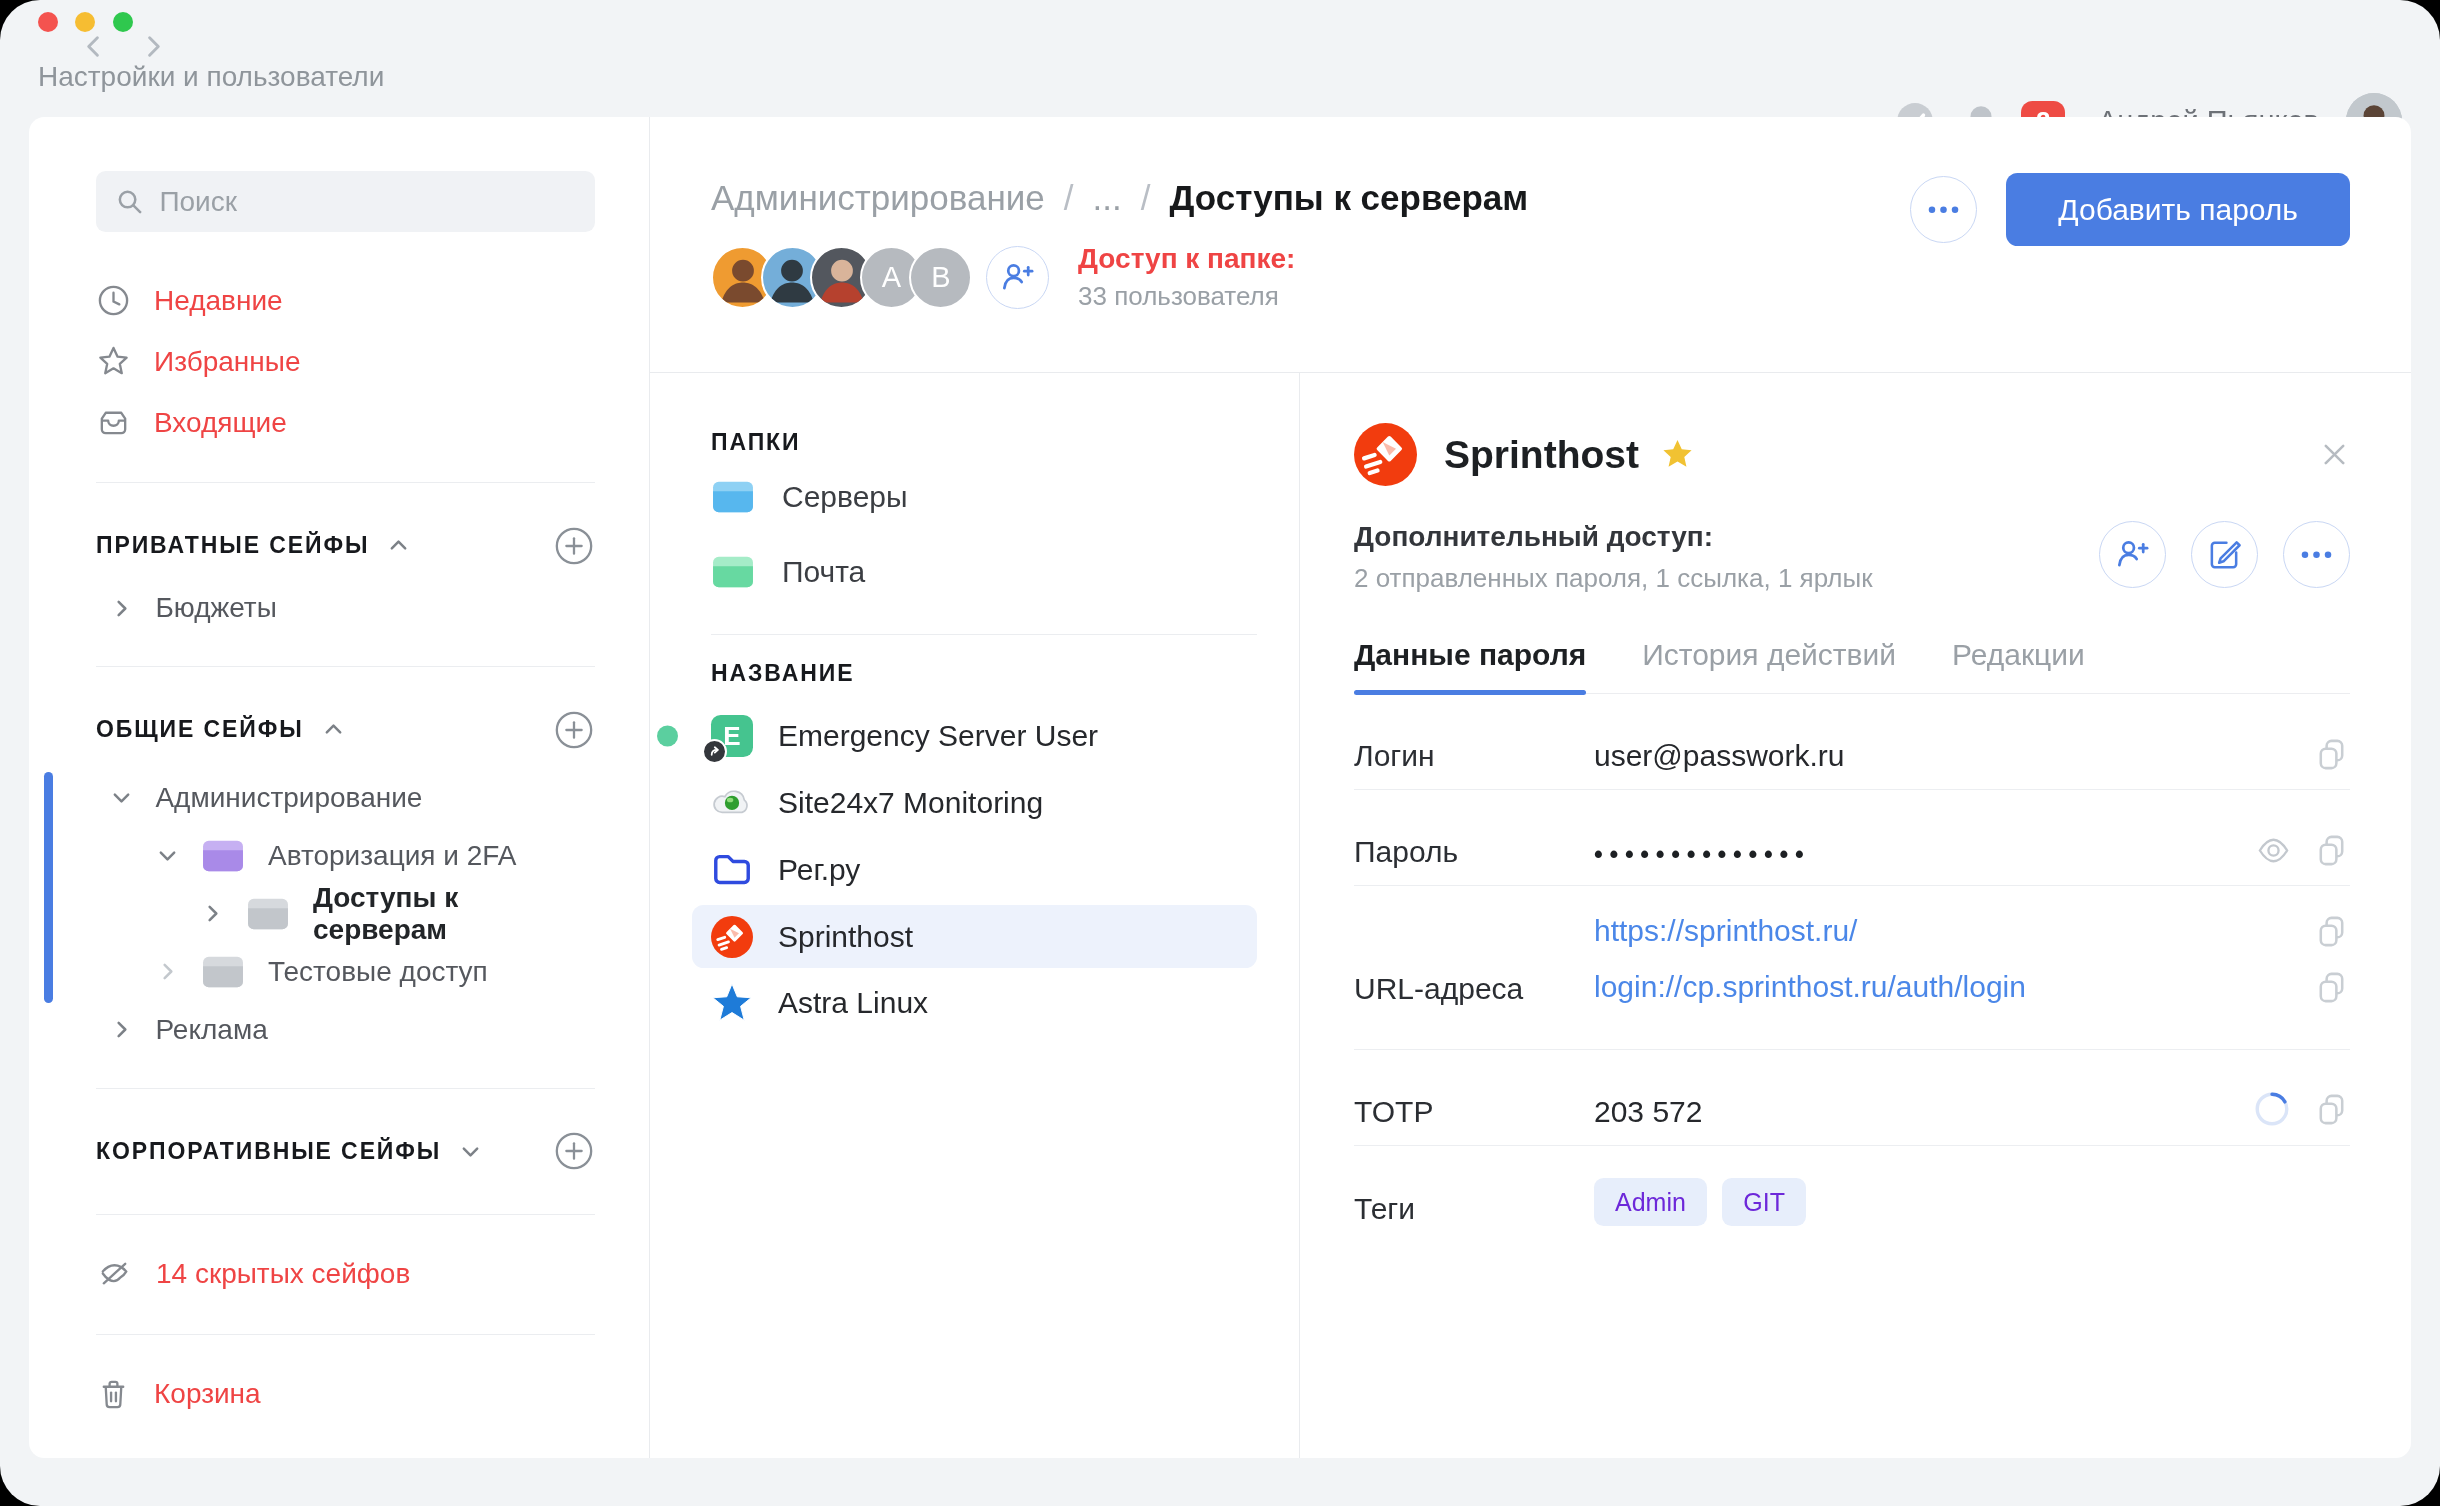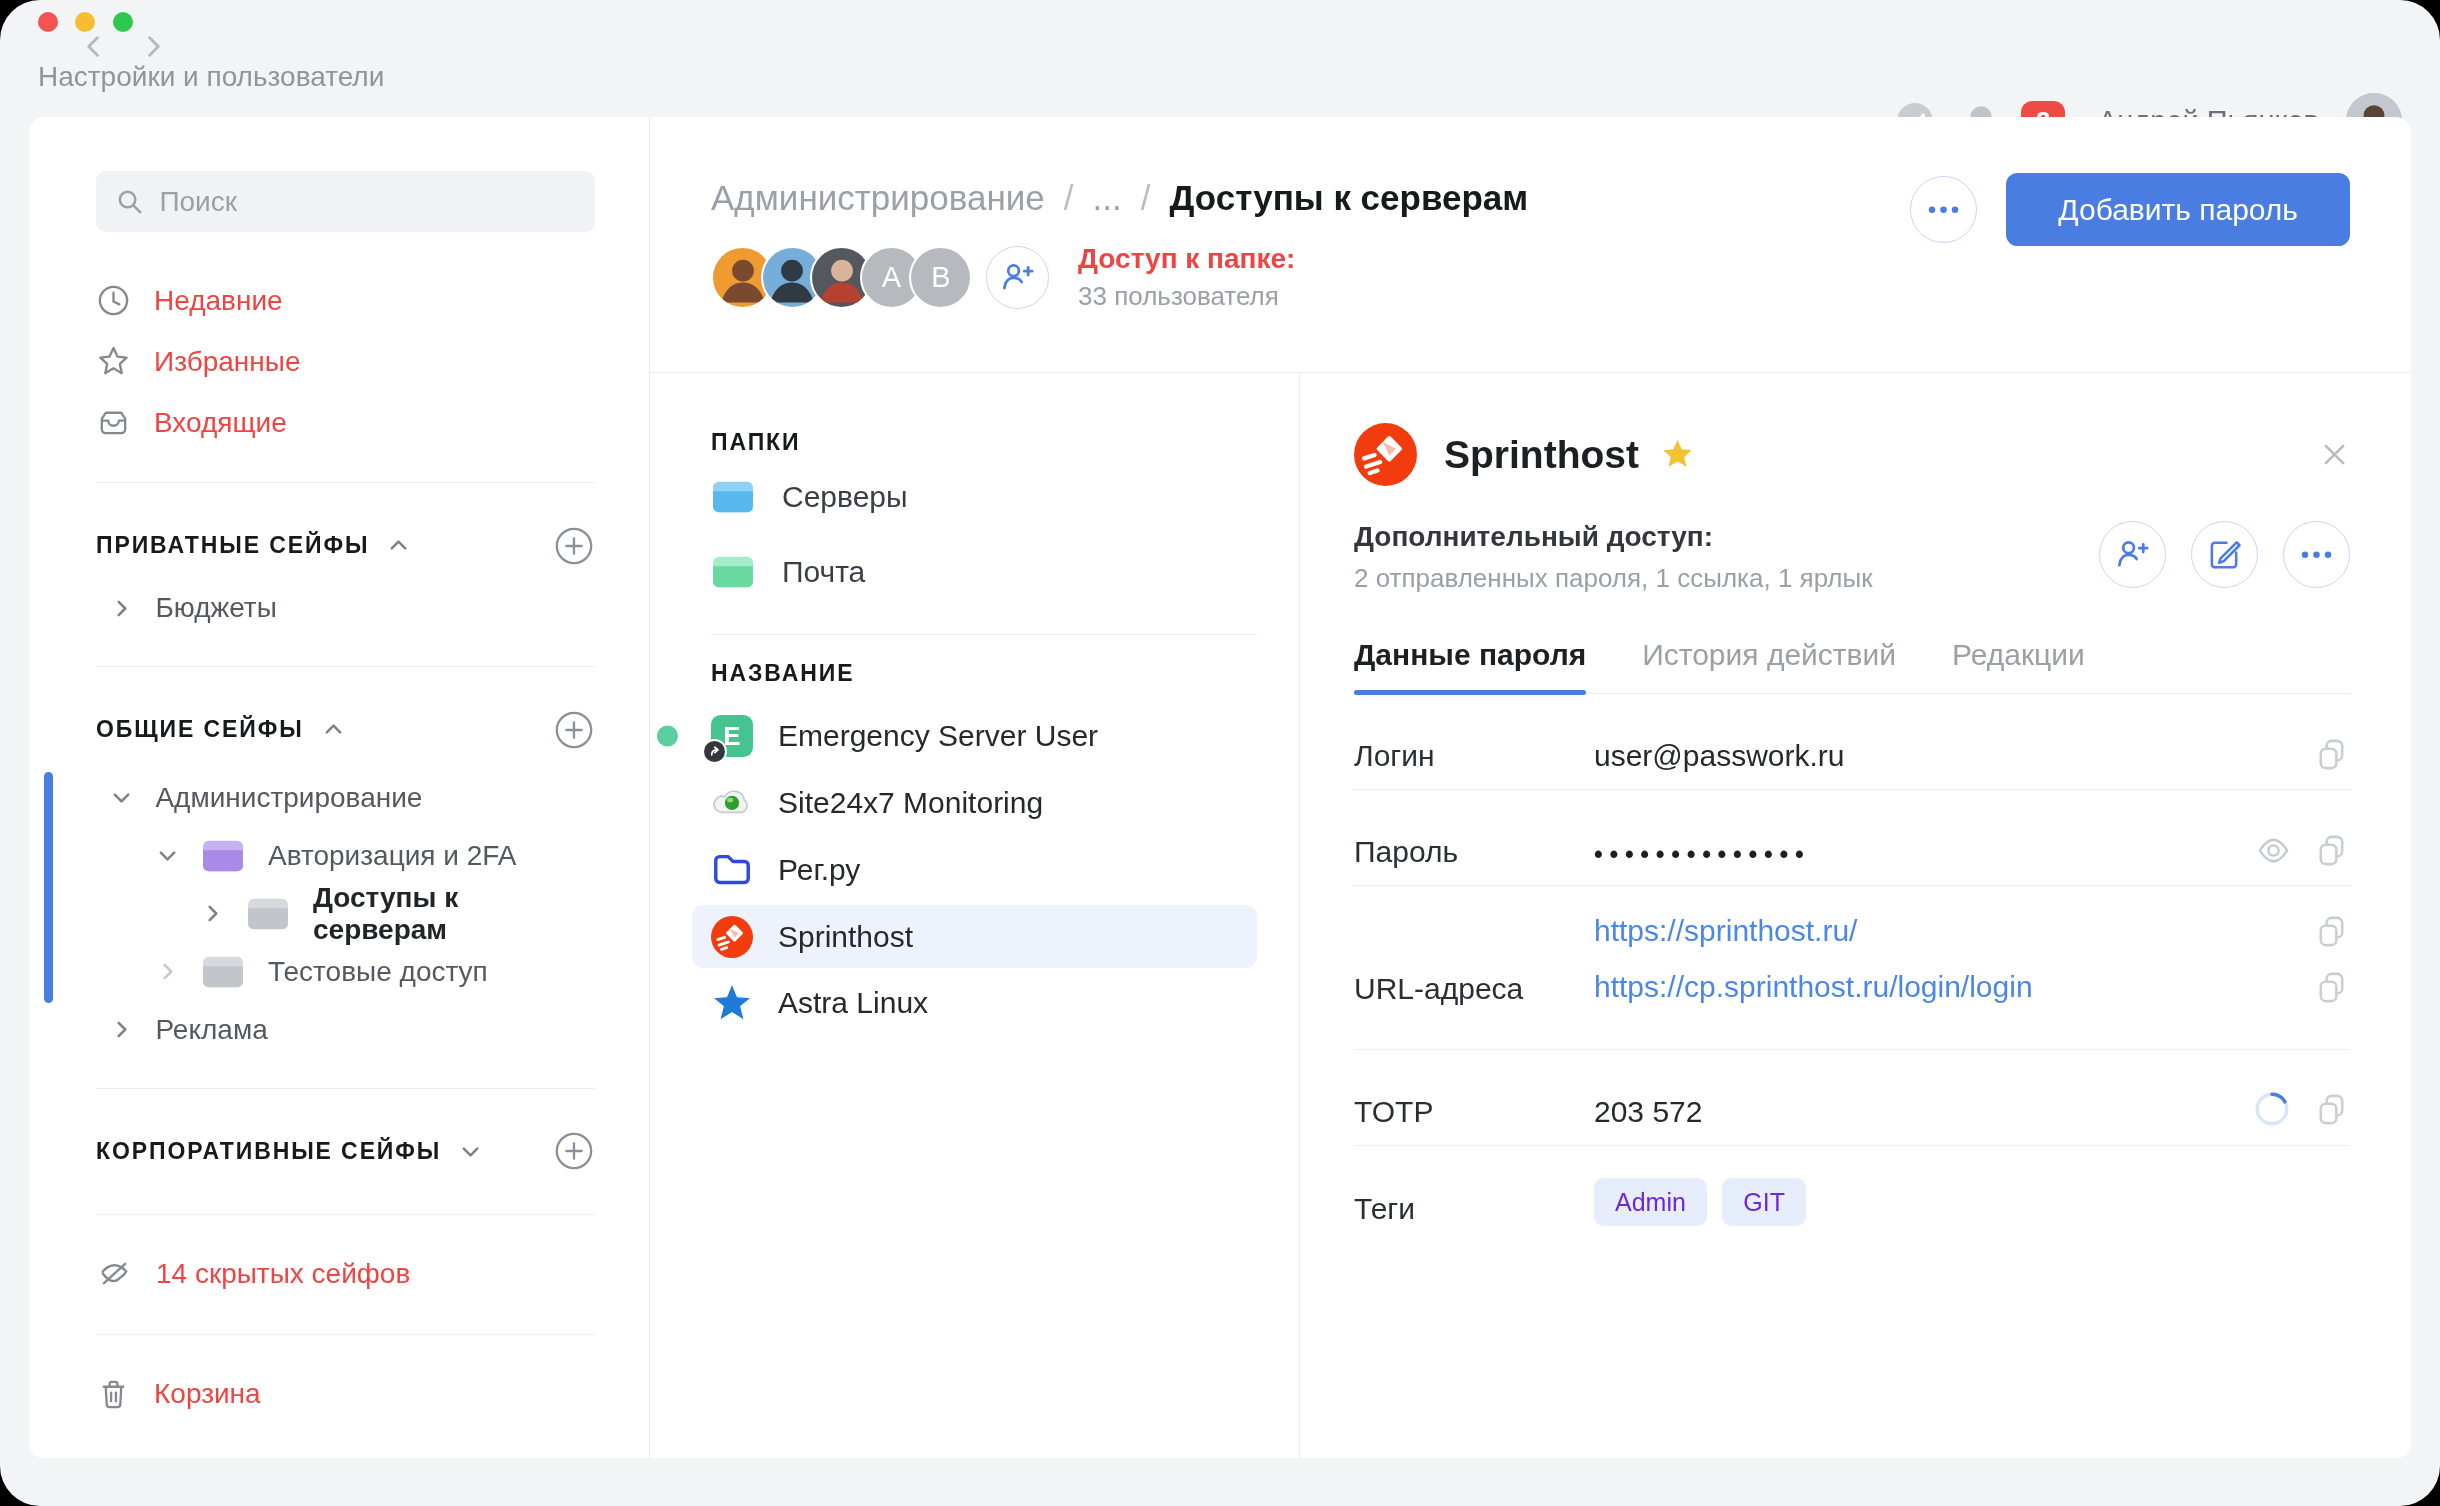--- a/index.html
+++ b/index.html
@@ -731,21 +731,21 @@
                     <span>
                       <svg width="37" height="37" viewBox="0 0 38 38" fill="none" stroke="#c9ced3" stroke-width="2.6">
                           <rect x="14" y="5" width="16" height="20" rx="5"></rect>
                           <rect x="8" y="13" width="16" height="20" rx="5" fill="#fff"></rect>
                         </svg>
                     </span>
                   </button>
                 </span>
               </span>
               <span class="url-line">
-                <a class="link" href="#">https://cp.sprinthost.ru/login/login</a>
+                <a class="link" href="#">login://cp.sprinthost.ru/auth/login</a>
                 <span class="f-icons">
                   <button class="icon-btn">
                     <span>
                       <svg width="37" height="37" viewBox="0 0 38 38" fill="none" stroke="#c9ced3" stroke-width="2.6">
                           <rect x="14" y="5" width="16" height="20" rx="5"></rect>
                           <rect x="8" y="13" width="16" height="20" rx="5" fill="#fff"></rect>
                         </svg>
                     </span>
                   </button>
                 </span>

